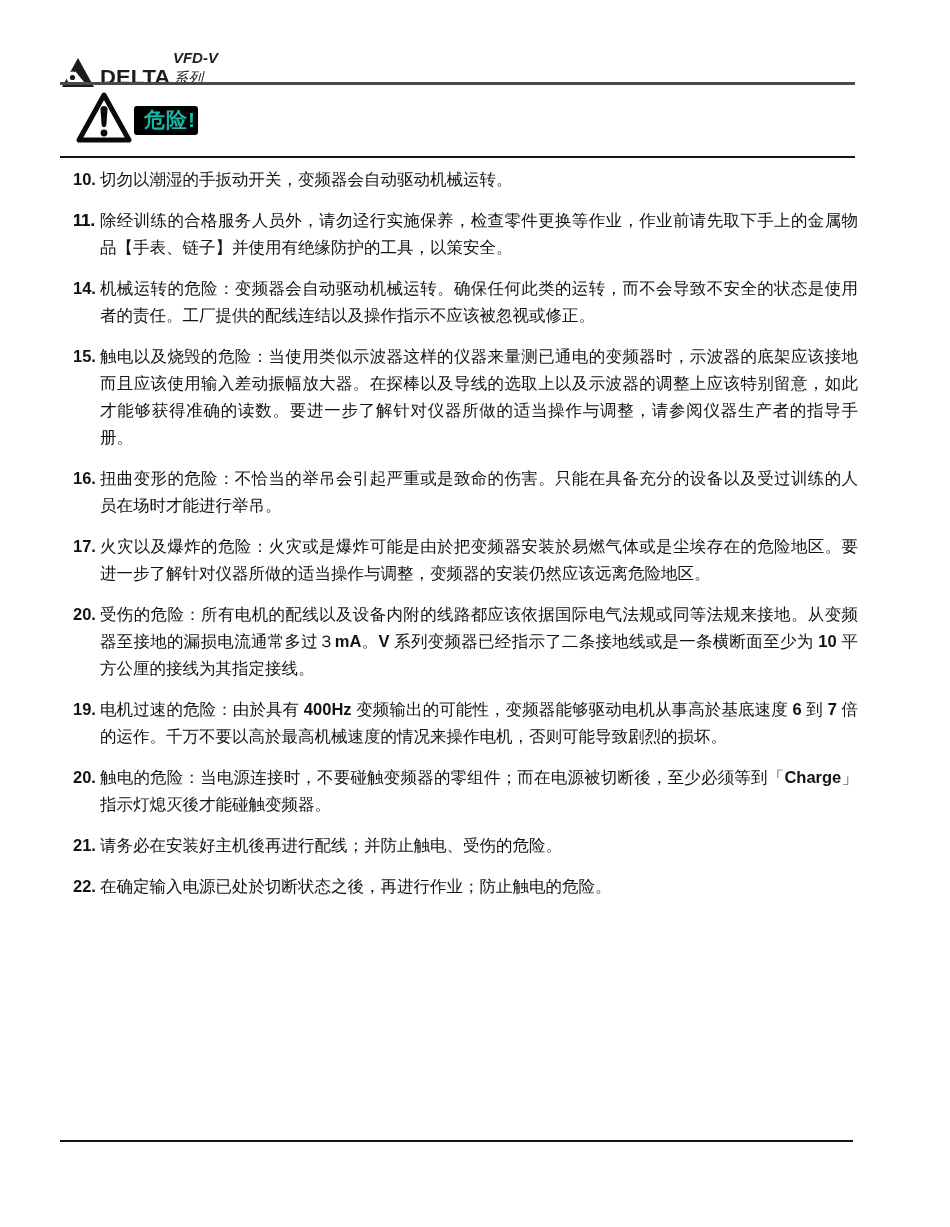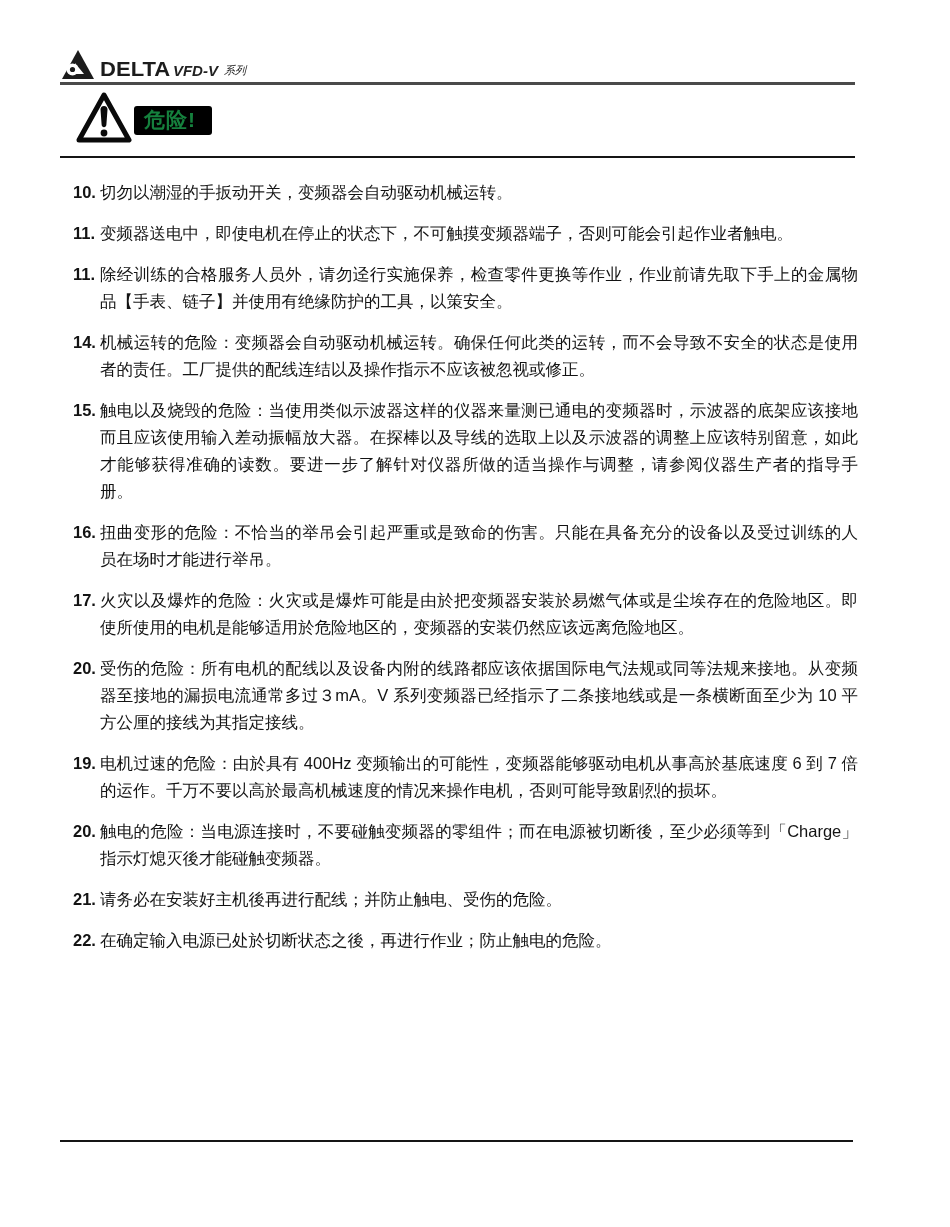--- a/index.html
+++ b/index.html
@@ -17,68 +17,68 @@
   .logo-row {
     position: absolute; left: 62px; top: 50px;
     display: flex; align-items: flex-end; gap: 6px;
   }
   .delta-mark { width: 32px; height: 29px; display: block; }
   .brand {
     font-weight: bold; font-size: 21px; letter-spacing: 0px;
     color: #1c1c1c; transform: scale(1.05, 0.92); transform-origin: left bottom;
     line-height: 1;
   }
-  .series-wrap { display: flex; align-items: center; gap: 6px; padding-bottom: 1px; }
+  .series-wrap { display: flex; align-items: flex-start; gap: 6px; padding-bottom: 1px; flex-direction: column; }
   .series-code {
     font-style: italic; font-weight: bold; font-size: 15px; color: #222;
     line-height: 1;
   }
   .series-suffix {
     font-family: "DejaVu Serif", serif; font-style: italic;
-    font-size: 11px; color: #222; line-height: 1;
+    font-size: 15px; color: #222; line-height: 1;
   }
   .rule-top {
     position: absolute; left: 60px; top: 82px; width: 795px; height: 3px;
     background: #4a4a4a;
   }
 
   
   .danger-sign { position: absolute; left: 76px; top: 92px; width: 200px; height: 54px; }
   .warn-triangle { position: absolute; left: 0; top: 0; width: 56px; height: 52px; }
   .danger-label {
     position: absolute; left: 58px; top: 14px;
-    background: #000000; color: #15803d;
+    background: #000000; color: #14b8a6;
     font-size: 21px; font-weight: bold;
-    padding: 2px 16px 3px 10px; border-radius: 3px;
+    padding: 2px 2px 3px 10px; border-radius: 3px;
     letter-spacing: 1px; line-height: 1.15;
   }
   .rule-mid {
     position: absolute; left: 60px; top: 156px; width: 795px; height: 2px;
     background: #151515;
   }
 
   
   .list {
-    position: absolute; left: 73px; top: 179px; width: 785px;
+    position: absolute; left: 73px; top: 166px; width: 785px;
   }
   .item {
     position: relative;
     padding-left: 27px;
     margin-bottom: 14px;
     font-size: 16.5px;
     line-height: 27px;
     text-align: justify;
     color: #131313;
   }
   .item .num {
     position: absolute; left: 0; top: 0;
     font-weight: bold;
     text-align: left;
   }
-  .item .b { font-weight: normal; }
+  .item .b { font-weight: bold; }
 
   .rule-bottom {
     position: absolute; left: 60px; top: 1140px; width: 793px; height: 2px;
     background: #151515;
   }
 </style>
 </head>
 <body>
 
 <div class="page">
@@ -108,41 +108,40 @@
   </div>
   <div class="rule-mid"></div>
 
   <div class="list">
       <div class="item">
     <span class="num">10.</span>
     <span class="txt"><span>切勿以潮湿的手扳动开关，变频器会自动驱动机械运转。</span></span>
   </div>
       <div class="item">
     <span class="num">11.</span>
-    <span class="txt"><span>变频器送电中，即使电机在停止的状态下，不可触摸变频器端子，否则可能会引起作业者触电。</span></span>
   </div>
       <div class="item">
     <span class="num">11.</span>
     <span class="txt"><span>除经训练的合格服务人员外，请勿迳行实施保养，检查零件更换等作业，作业前请先取下手上的金属物品【手表、链子】并使用有绝缘防护的工具，以策安全。</span></span>
   </div>
       <div class="item">
     <span class="num">14.</span>
     <span class="txt"><span>机械运转的危险：变频器会自动驱动机械运转。确保任何此类的运转，而不会导致不安全的状态是使用者的责任。工厂提供的配线连结以及操作指示不应该被忽视或修正。</span></span>
   </div>
       <div class="item">
     <span class="num">15.</span>
     <span class="txt"><span>触电以及烧毁的危险：当使用类似示波器这样的仪器来量测已通电的变频器时，示波器的底架应该接地而且应该使用输入差动振幅放大器。在探棒以及导线的选取上以及示波器的调整上应该特别留意，如此才能够获得准确的读数。要进一步了解针对仪器所做的适当操作与调整，请参阅仪器生产者的指导手册。</span></span>
   </div>
       <div class="item">
     <span class="num">16.</span>
     <span class="txt"><span>扭曲变形的危险：不恰当的举吊会引起严重或是致命的伤害。只能在具备充分的设备以及受过训练的人员在场时才能进行举吊。</span></span>
   </div>
       <div class="item">
     <span class="num">17.</span>
-    <span class="txt"><span>火灾以及爆炸的危险：火灾或是爆炸可能是由於把变频器安装於易燃气体或是尘埃存在的危险地区。即使所使用的电机是能够适用於危险地区的，变频器的安装仍然应该远离危险地区。</span></span>
+    <span class="txt"><span>火灾以及爆炸的危险：火灾或是爆炸可能是由於把变频器安装於易燃气体或是尘埃存在的危险地区。要进一步了解针对仪器所做的适当操作与调整，变频器的安装仍然应该远离危险地区。</span></span>
   </div>
       <div class="item">
     <span class="num">20.</span>
     <span class="txt"><span>受伤的危险：所有电机的配线以及设备内附的线路都应该依据国际电气法规或同等法规来接地。从变频器至接地的漏损电流通常多过３</span><span class="b">mA</span><span>。</span><span class="b">V</span><span> 系列变频器已经指示了二条接地线或是一条横断面至少为 </span><span class="b">10</span><span> 平方公厘的接线为其指定接线。</span></span>
   </div>
       <div class="item">
     <span class="num">19.</span>
     <span class="txt"><span>电机过速的危险：由於具有 </span><span class="b">400Hz</span><span> 变频输出的可能性，变频器能够驱动电机从事高於基底速度 </span><span class="b">6</span><span> 到 </span><span class="b">7</span><span> 倍的运作。千万不要以高於最高机械速度的情况来操作电机，否则可能导致剧烈的损坏。</span></span>
   </div>
       <div class="item">

